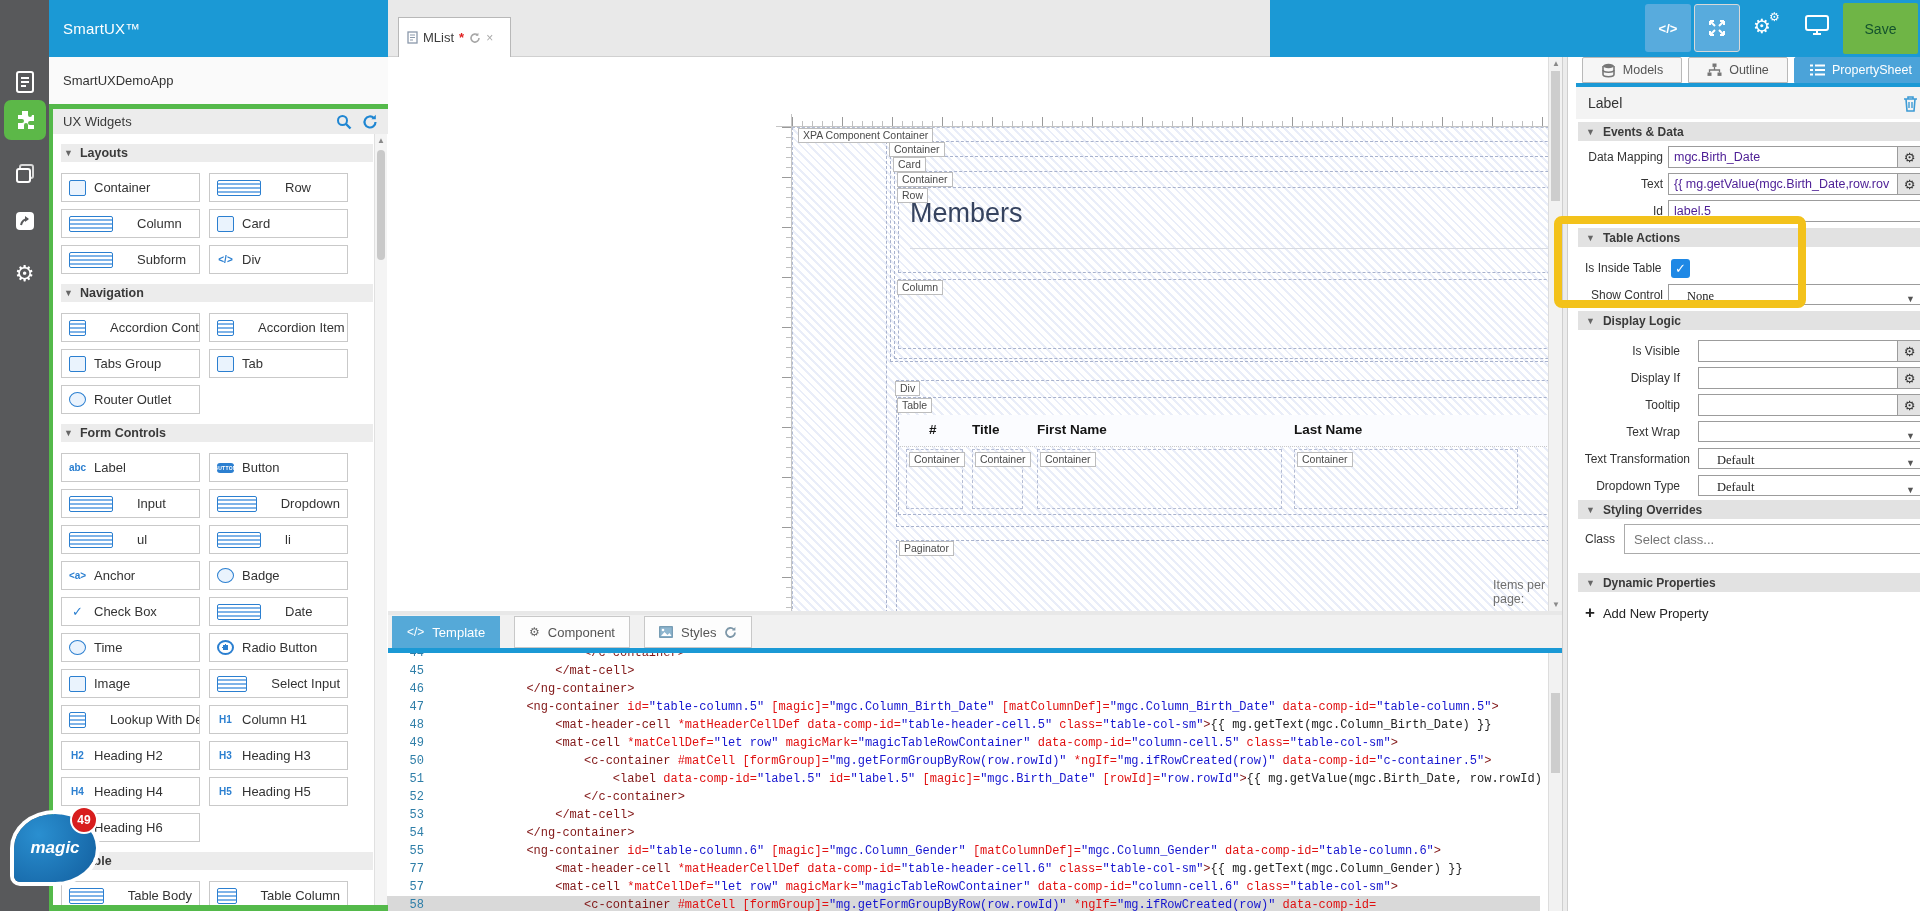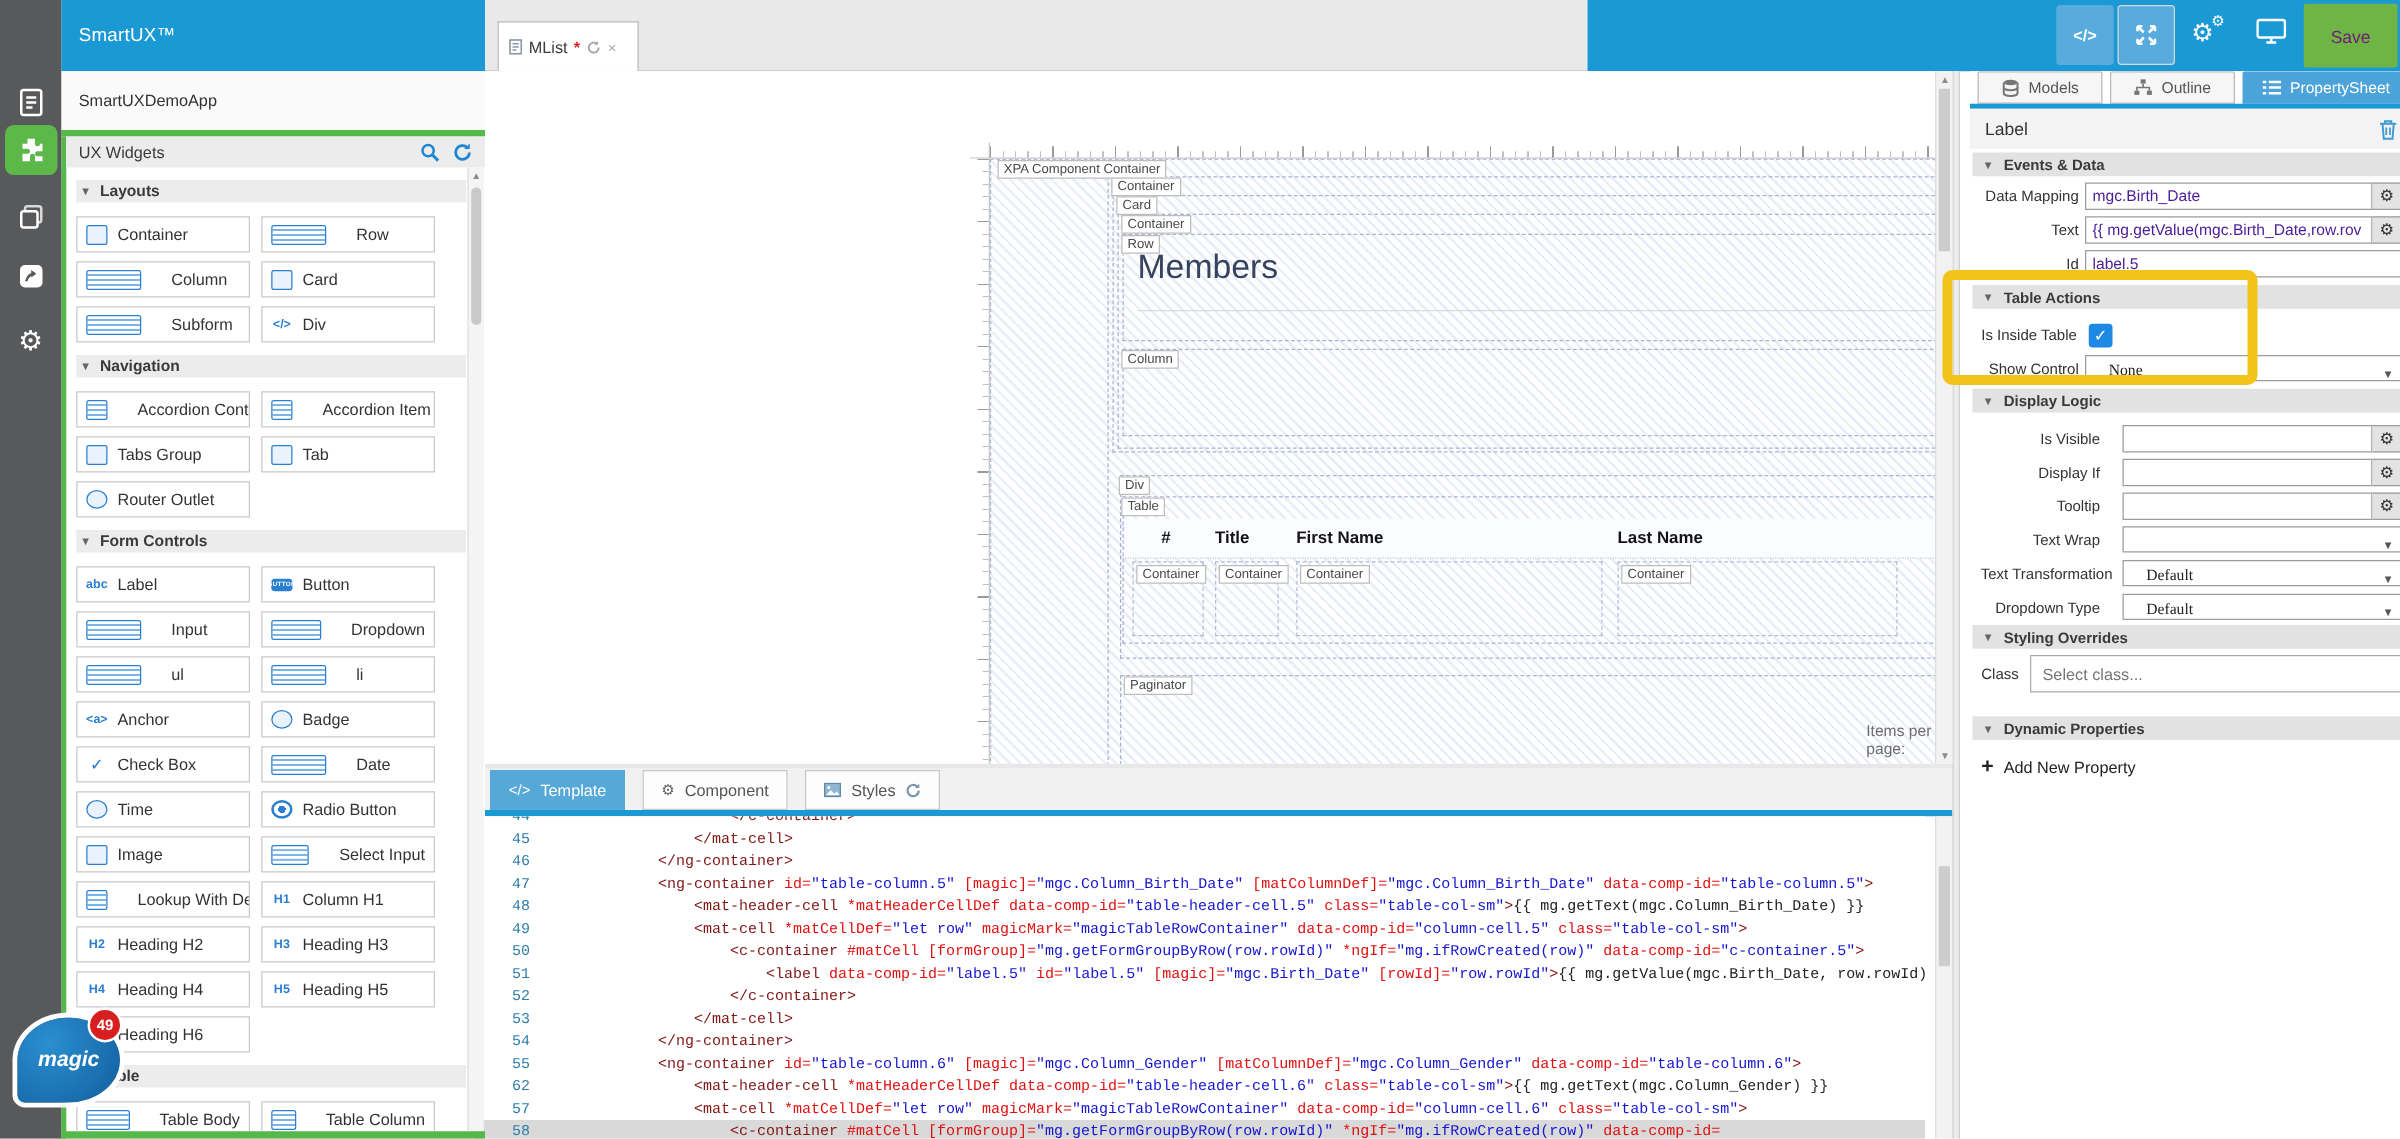--- a/index.html
+++ b/index.html
@@ -15,21 +15,21 @@
   
   #topbar-left { position:absolute; left:49px; top:0; width:339px; height:57px; background:#1b99d5; color:#fff; display:flex; align-items:center; padding-left:14px; font-size:15px; letter-spacing:.2px; }
   #tabstrip { position:absolute; left:388px; top:0; width:882px; height:57px; background:#e9e9e9; border-bottom:1px solid #d0d0d0; }
   #topbar-right { position:absolute; left:1270px; top:0; width:650px; height:57px; background:#1b99d5; }
   #doc-tab { position:absolute; left:398px; top:17px; width:113px; height:40px; background:#fff; border:1px solid #b8b8b8; border-bottom:none; display:flex; align-items:center; gap:5px; padding:0 8px; font-size:13px; color:#3c3c3c; cursor:pointer; }
   #doc-tab .dirty { color:#e02020; font-weight:bold; }
   #doc-tab .ticon { color:#9aa6b5; font-size:12px; }
   #doc-tab .gicon { color:#a9a9a9; font-size:12px; }
   .tb-btn { position:absolute; top:4px; width:46px; height:48px; border-radius:3px; background:#58abdd; display:flex; align-items:center; justify-content:center; color:#fff; cursor:pointer; }
   .tb-ico { position:absolute; top:14px; color:#fff; cursor:pointer; }
-  #save-btn { position:absolute; left:1843px; top:3px; width:75px; height:51px; background:#6fb546; color:#701a75; font-size:14px; display:flex; align-items:center; justify-content:center; border-radius:2px; cursor:pointer; }
+  #save-btn { position:absolute; left:1843px; top:3px; width:75px; height:51px; background:#6fb546; color:#14532d; font-size:14px; display:flex; align-items:center; justify-content:center; border-radius:2px; cursor:pointer; }
 
   
   #project-bar { position:absolute; left:49px; top:57px; width:339px; height:47px; background:#fafafa; display:flex; align-items:center; padding-left:14px; font-size:13px; color:#333; border-bottom:none; }
   #green-top { position:absolute; left:49px; top:104px; width:339px; height:5px; background:#54b94a; z-index:5; }
   #widgets-panel { position:absolute; left:49px; top:109px; width:339px; height:802px; background:#fff; border-left:4px solid #54b94a; overflow:hidden; }
   #green-bottom { position:absolute; left:49px; top:905px; width:339px; height:6px; background:#54b94a; z-index:45; }
   #uxw-header { position:absolute; left:53px; top:109px; width:335px; height:25px; background:#ececec; display:flex; align-items:center; padding:0 10px; font-size:13px; color:#3a3a3a; z-index:2; }
   #uxw-header .sp { flex:1; }
   #widget-sections { position:absolute; left:53px; top:134px; width:321px; height:771px; overflow:hidden; padding:0 0 0 8px; }
   .wsec-head { display:flex; align-items:center; gap:7px; background:#ececec; height:18px; margin:10px 1px 11px 0; padding-left:3px; font-size:12.5px; font-weight:bold; color:#3a3a3a; cursor:pointer; }
@@ -500,21 +500,21 @@
         <div class="cl"><span class="ln">46</span><span class="tx">            </span><span class="tg">&lt;/ng-container</span><span class="tg">&gt;</span></div>
         <div class="cl"><span class="ln">47</span><span class="tx">            </span><span class="tg">&lt;ng-container</span><span class="at"> id=</span><span class="st">"table-column.5"</span><span class="at"> [magic]=</span><span class="st">"mgc.Column_Birth_Date"</span><span class="at"> [matColumnDef]=</span><span class="st">"mgc.Column_Birth_Date"</span><span class="at"> data-comp-id=</span><span class="st">"table-column.5"</span><span class="tg">&gt;</span></div>
         <div class="cl"><span class="ln">48</span><span class="tx">                </span><span class="tg">&lt;mat-header-cell</span><span class="at"> *matHeaderCellDef data-comp-id=</span><span class="st">"table-header-cell.5"</span><span class="at"> class=</span><span class="st">"table-col-sm"</span><span class="tg">&gt;</span><span class="tx">{{ mg.getText(mgc.Column_Birth_Date) }}</span></div>
         <div class="cl"><span class="ln">49</span><span class="tx">                </span><span class="tg">&lt;mat-cell</span><span class="at"> *matCellDef=</span><span class="st">"let row"</span><span class="at"> magicMark=</span><span class="st">"magicTableRowContainer"</span><span class="at"> data-comp-id=</span><span class="st">"column-cell.5"</span><span class="at"> class=</span><span class="st">"table-col-sm"</span><span class="tg">&gt;</span></div>
         <div class="cl"><span class="ln">50</span><span class="tx">                    </span><span class="tg">&lt;c-container</span><span class="at"> #matCell [formGroup]=</span><span class="st">"mg.getFormGroupByRow(row.rowId)"</span><span class="at"> *ngIf=</span><span class="st">"mg.ifRowCreated(row)"</span><span class="at"> data-comp-id=</span><span class="st">"c-container.5"</span><span class="tg">&gt;</span></div>
         <div class="cl"><span class="ln">51</span><span class="tx">                        </span><span class="tg">&lt;label</span><span class="at"> data-comp-id=</span><span class="st">"label.5"</span><span class="at"> id=</span><span class="st">"label.5"</span><span class="at"> [magic]=</span><span class="st">"mgc.Birth_Date"</span><span class="at"> [rowId]=</span><span class="st">"row.rowId"</span><span class="tg">&gt;</span><span class="tx">{{ mg.getValue(mgc.Birth_Date, row.rowId) }}</span></div>
         <div class="cl"><span class="ln">52</span><span class="tx">                    </span><span class="tg">&lt;/c-container</span><span class="tg">&gt;</span></div>
         <div class="cl"><span class="ln">53</span><span class="tx">                </span><span class="tg">&lt;/mat-cell</span><span class="tg">&gt;</span></div>
         <div class="cl"><span class="ln">54</span><span class="tx">            </span><span class="tg">&lt;/ng-container</span><span class="tg">&gt;</span></div>
         <div class="cl"><span class="ln">55</span><span class="tx">            </span><span class="tg">&lt;ng-container</span><span class="at"> id=</span><span class="st">"table-column.6"</span><span class="at"> [magic]=</span><span class="st">"mgc.Column_Gender"</span><span class="at"> [matColumnDef]=</span><span class="st">"mgc.Column_Gender"</span><span class="at"> data-comp-id=</span><span class="st">"table-column.6"</span><span class="tg">&gt;</span></div>
-        <div class="cl"><span class="ln">62</span><span class="tx">                </span><span class="tg">&lt;mat-header-cell</span><span class="at"> *matHeaderCellDef data-comp-id=</span><span class="st">"table-header-cell.6"</span><span class="at"> class=</span><span class="st">"table-col-sm"</span><span class="tg">&gt;</span><span class="tx">{{ mg.getText(mgc.Column_Gender) }}</span></div>
+        <div class="cl"><span class="ln">77</span><span class="tx">                </span><span class="tg">&lt;mat-header-cell</span><span class="at"> *matHeaderCellDef data-comp-id=</span><span class="st">"table-header-cell.6"</span><span class="at"> class=</span><span class="st">"table-col-sm"</span><span class="tg">&gt;</span><span class="tx">{{ mg.getText(mgc.Column_Gender) }}</span></div>
         <div class="cl"><span class="ln">57</span><span class="tx">                </span><span class="tg">&lt;mat-cell</span><span class="at"> *matCellDef=</span><span class="st">"let row"</span><span class="at"> magicMark=</span><span class="st">"magicTableRowContainer"</span><span class="at"> data-comp-id=</span><span class="st">"column-cell.6"</span><span class="at"> class=</span><span class="st">"table-col-sm"</span><span class="tg">&gt;</span></div>
         <div class="cl sel"><span class="ln">58</span><span class="tx">                    </span><span class="tg">&lt;c-container</span><span class="at"> #matCell [formGroup]=</span><span class="st">"mg.getFormGroupByRow(row.rowId)"</span><span class="at"> *ngIf=</span><span class="st">"mg.ifRowCreated(row)"</span><span class="at"> data-comp-id=</span></div>
       </div>
   </div>
   <div id="code-scroll">
       <div class="thumb"></div>
     </div>
 
   <div id="rp-divider"></div>
   <div id="right-panel">

